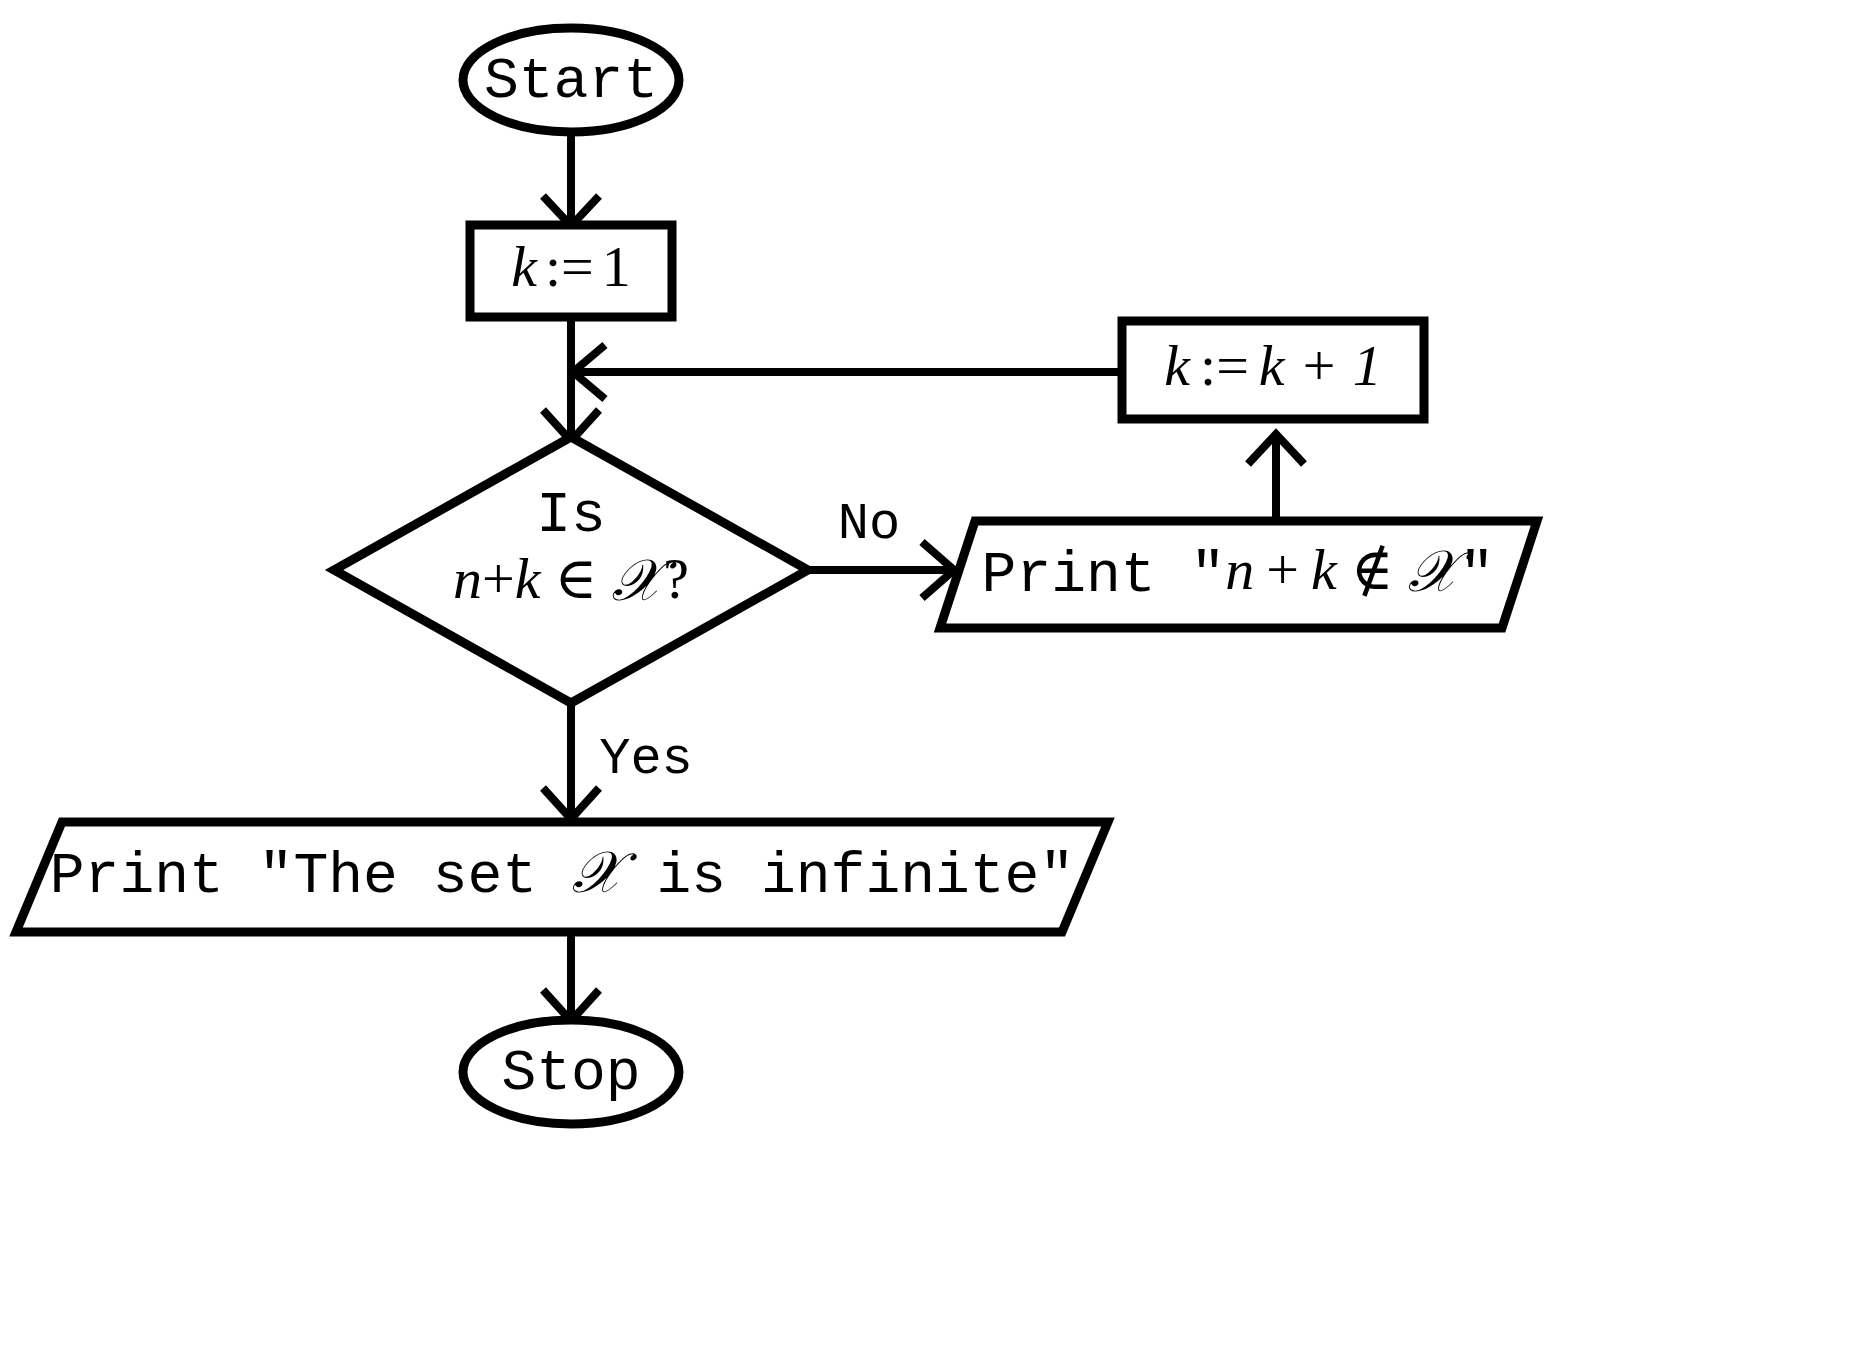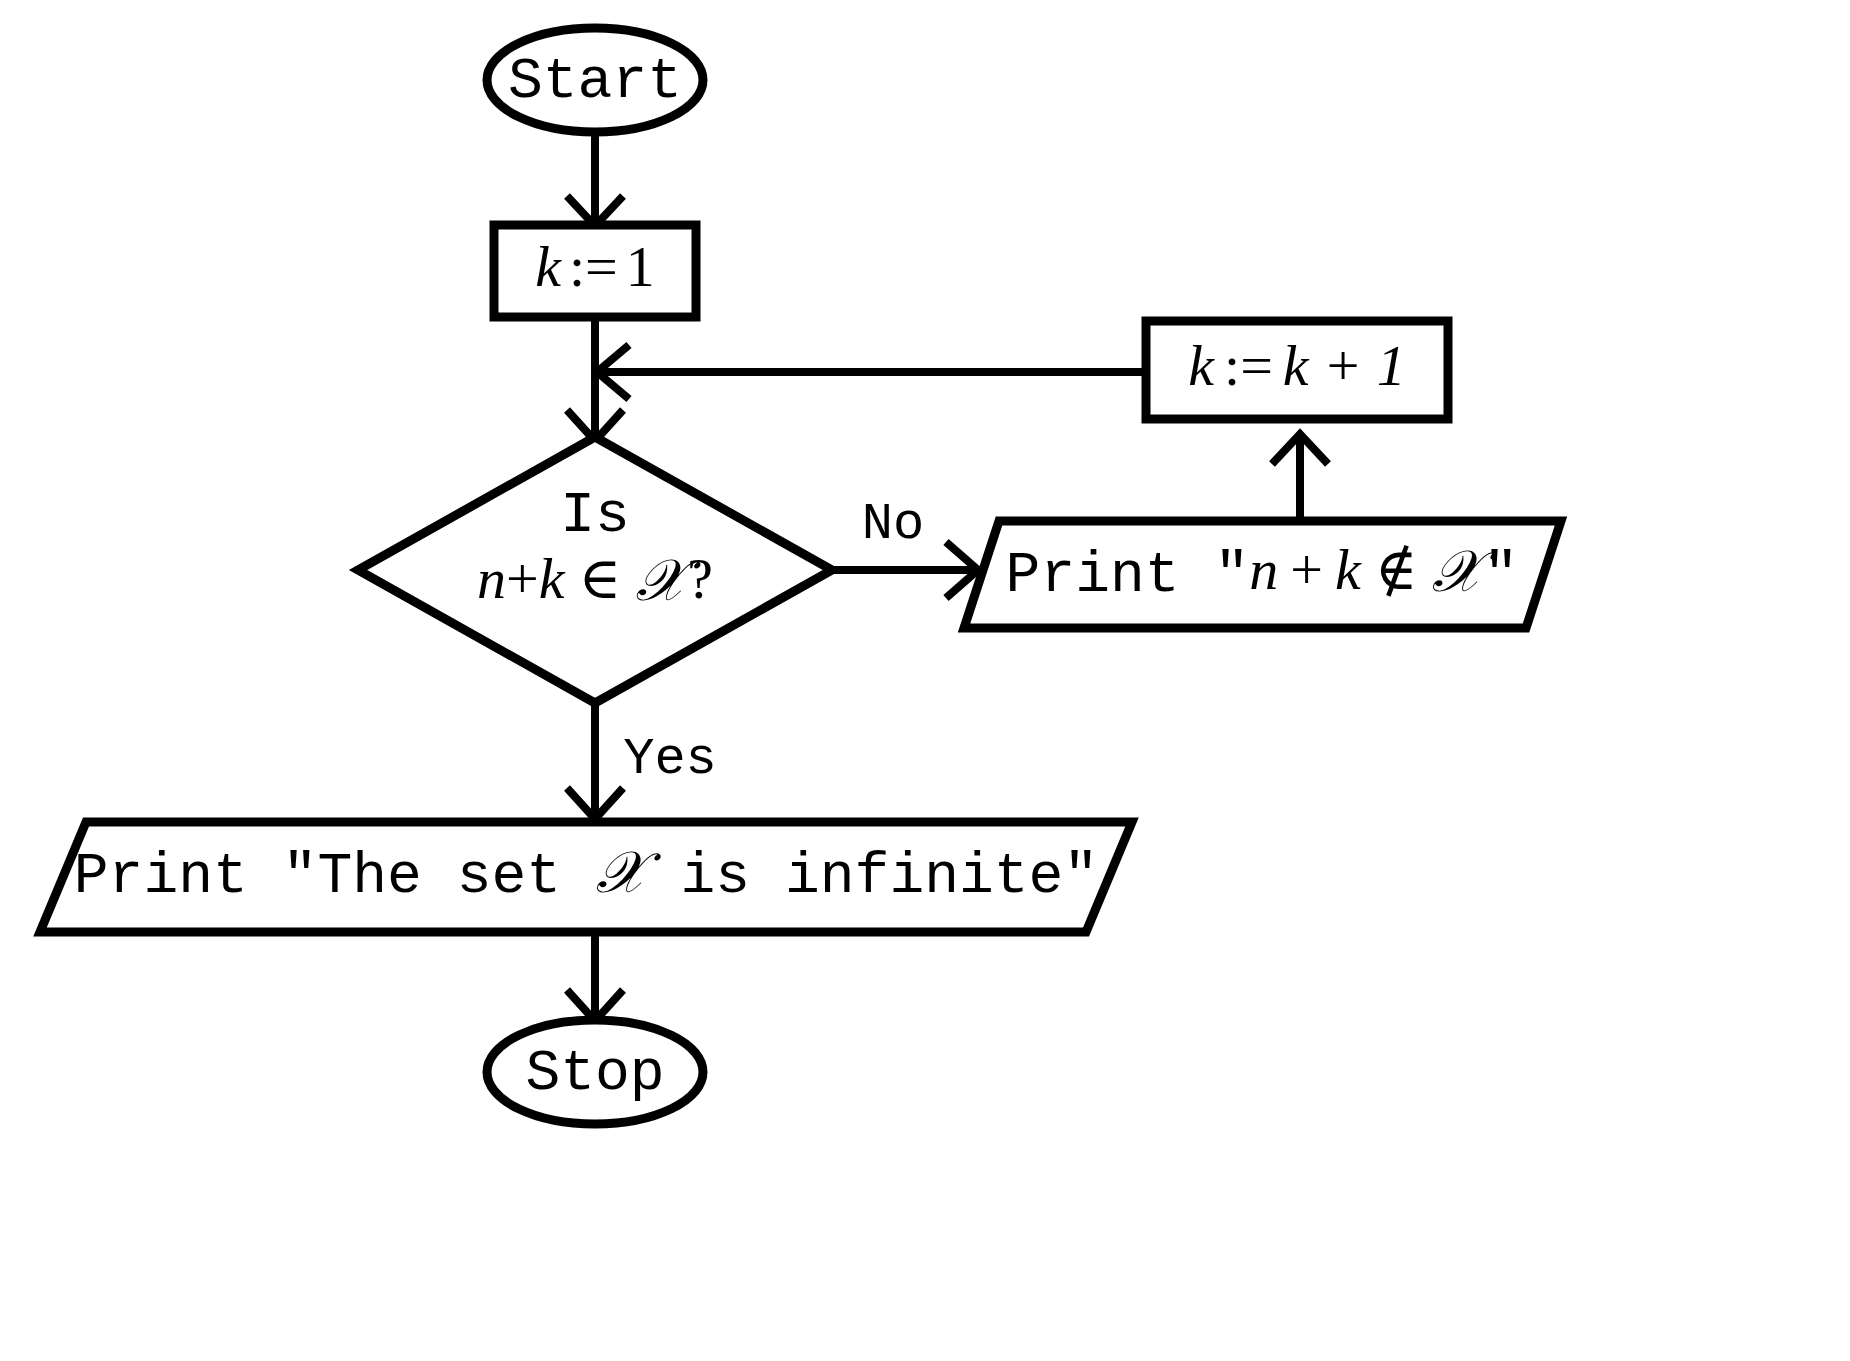--- a/index.html
+++ b/index.html
@@ -1,18 +1,18 @@
 <!DOCTYPE html>
 <html><head>
 <meta charset="utf-8">
 <style>
   html,body{margin:0;padding:0;background:#ffffff;}
   body{width:1850px;height:1361px;position:relative;overflow:hidden;
        font-family:"Liberation Mono","DejaVu Sans Mono",monospace;}
-  #stage{position:absolute;left:0;top:0;width:1471px;height:1361px;margin-left:24px;}
+  #stage{position:absolute;left:0;top:0;width:1471px;height:1361px;}
   svg#flow{position:absolute;left:0;top:0;width:1850px;height:1361px;display:block;}
   .shape{fill:#ffffff;stroke:#000000;stroke-width:9;stroke-linejoin:miter;}
   .conn{stroke:#000000;stroke-width:8;fill:none;stroke-linecap:butt;}
   .head{stroke:#000000;stroke-width:8;fill:none;stroke-linecap:butt;stroke-linejoin:miter;}
   .lbl{font-family:"Liberation Mono","DejaVu Sans Mono",monospace;
        fill:#000000;font-size:58px;text-anchor:middle;dominant-baseline:middle;}
   .lbl-sm{font-family:"Liberation Mono","DejaVu Sans Mono",monospace;
        fill:#000000;font-size:52px;text-anchor:middle;dominant-baseline:middle;}
   .mathi{font-family:"Liberation Serif","DejaVu Serif",serif;font-style:italic;}
   .mathr{font-family:"Liberation Serif","DejaVu Serif",serif;font-style:normal;}

